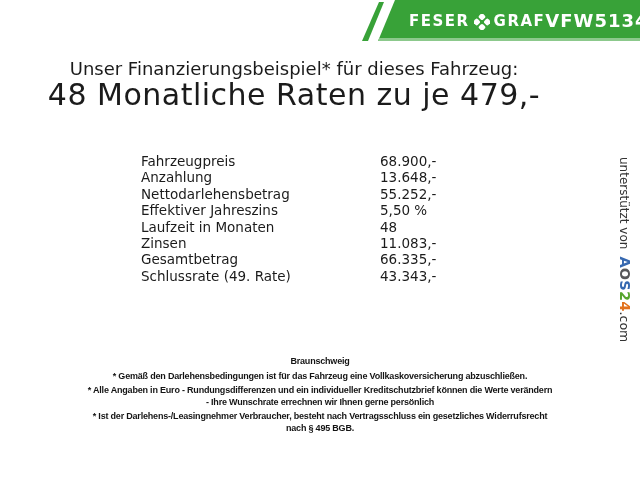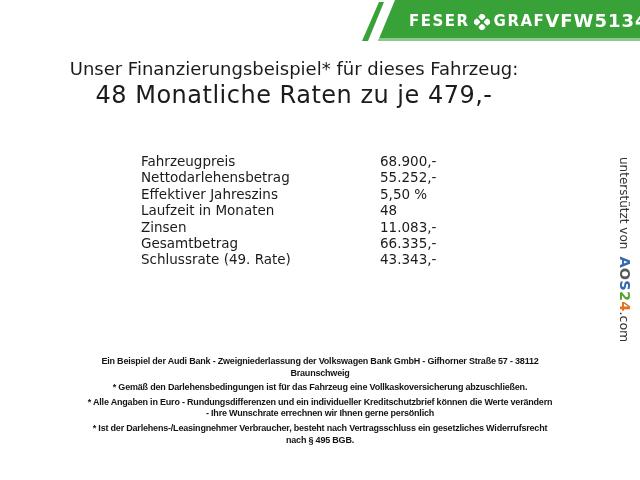--- a/index.html
+++ b/index.html
@@ -28,21 +28,21 @@
     position:relative;z-index:2;
   }
   .brand .clover{width:16px;height:16px;margin:0 4px;display:block;}
   .code{
     margin-left:auto;margin-right:13px;color:#ffffff;
     font-size:18px;font-weight:700;letter-spacing:1px;position:relative;z-index:2;
   }
   
   .title{position:absolute;top:57px;left:0;width:588px;text-align:center;}
   .title .l1{font-size:18px;line-height:23px;}
-  .title .l2{font-size:24px;line-height:30px;letter-spacing:.5px;}
+  .title .l2{font-size:30px;line-height:30px;letter-spacing:.5px;}
   
   .ftable{position:absolute;top:153px;left:141px;font-size:13.5px;}
   .frow{display:flex;line-height:16.4px;white-space:nowrap;}
   .frow .lbl{width:239px;}
   .frow .val{}
   
   .support{
     position:absolute;left:633px;top:157px;width:184px;height:16px;
     transform:rotate(90deg);transform-origin:top left;
     font-size:12px;color:#333;white-space:nowrap;display:flex;align-items:baseline;
@@ -85,20 +85,24 @@
   <div class="l1">Unser Finanzierungsbeispiel* für dieses Fahrzeug:</div>
   <div class="l2">48 Monatliche Raten zu je 479,-</div>
 </div>
 
 <div class="ftable">
   <div class="frow">
       <span class="lbl">Fahrzeugpreis</span>
       <span class="val">68.900,-</span>
     </div>
   <div class="frow">
+      <span class="lbl">Anzahlung</span>
+      <span class="val">13.648,-</span>
+    </div>
+  <div class="frow">
       <span class="lbl">Nettodarlehensbetrag</span>
       <span class="val">55.252,-</span>
     </div>
   <div class="frow">
       <span class="lbl">Effektiver Jahreszins</span>
       <span class="val">5,50 %</span>
     </div>
   <div class="frow">
       <span class="lbl">Laufzeit in Monaten</span>
       <span class="val">48</span>
@@ -117,20 +121,19 @@
     </div>
 </div>
 
 <div class="support">
   <span>unterstützt von</span>
   <span class="aos"><span style="color: rgb(54, 104, 176);">A</span><span style="color: rgb(88, 88, 91);">O</span><span style="color: rgb(54, 104, 176);">S</span><span style="color: rgb(86, 164, 44);">2</span><span style="color: rgb(226, 113, 29);">4</span></span>
   <span class="dotcom">.com</span>
 </div>
 
 <div class="footer">
-  <div class="fline">Ein Beispiel der Audi Bank - Zweigniederlassung der Volkswagen Bank GmbH - Gifhorner Straße 57 - 38112</div>
   <div class="fline">Braunschweig</div>
   <div class="fline pgap">* Gemäß den Darlehensbedingungen ist für das Fahrzeug eine Vollkaskoversicherung abzuschließen.</div>
   <div class="fline pgap">* Alle Angaben in Euro - Rundungsdifferenzen und ein individueller Kreditschutzbrief können die Werte verändern</div>
   <div class="fline">- Ihre Wunschrate errechnen wir Ihnen gerne persönlich</div>
   <div class="fline pgap">* Ist der Darlehens-/Leasingnehmer Verbraucher, besteht nach Vertragsschluss ein gesetzliches Widerrufsrecht</div>
   <div class="fline">nach § 495 BGB.</div>
 </div>
 
 </body></html>

